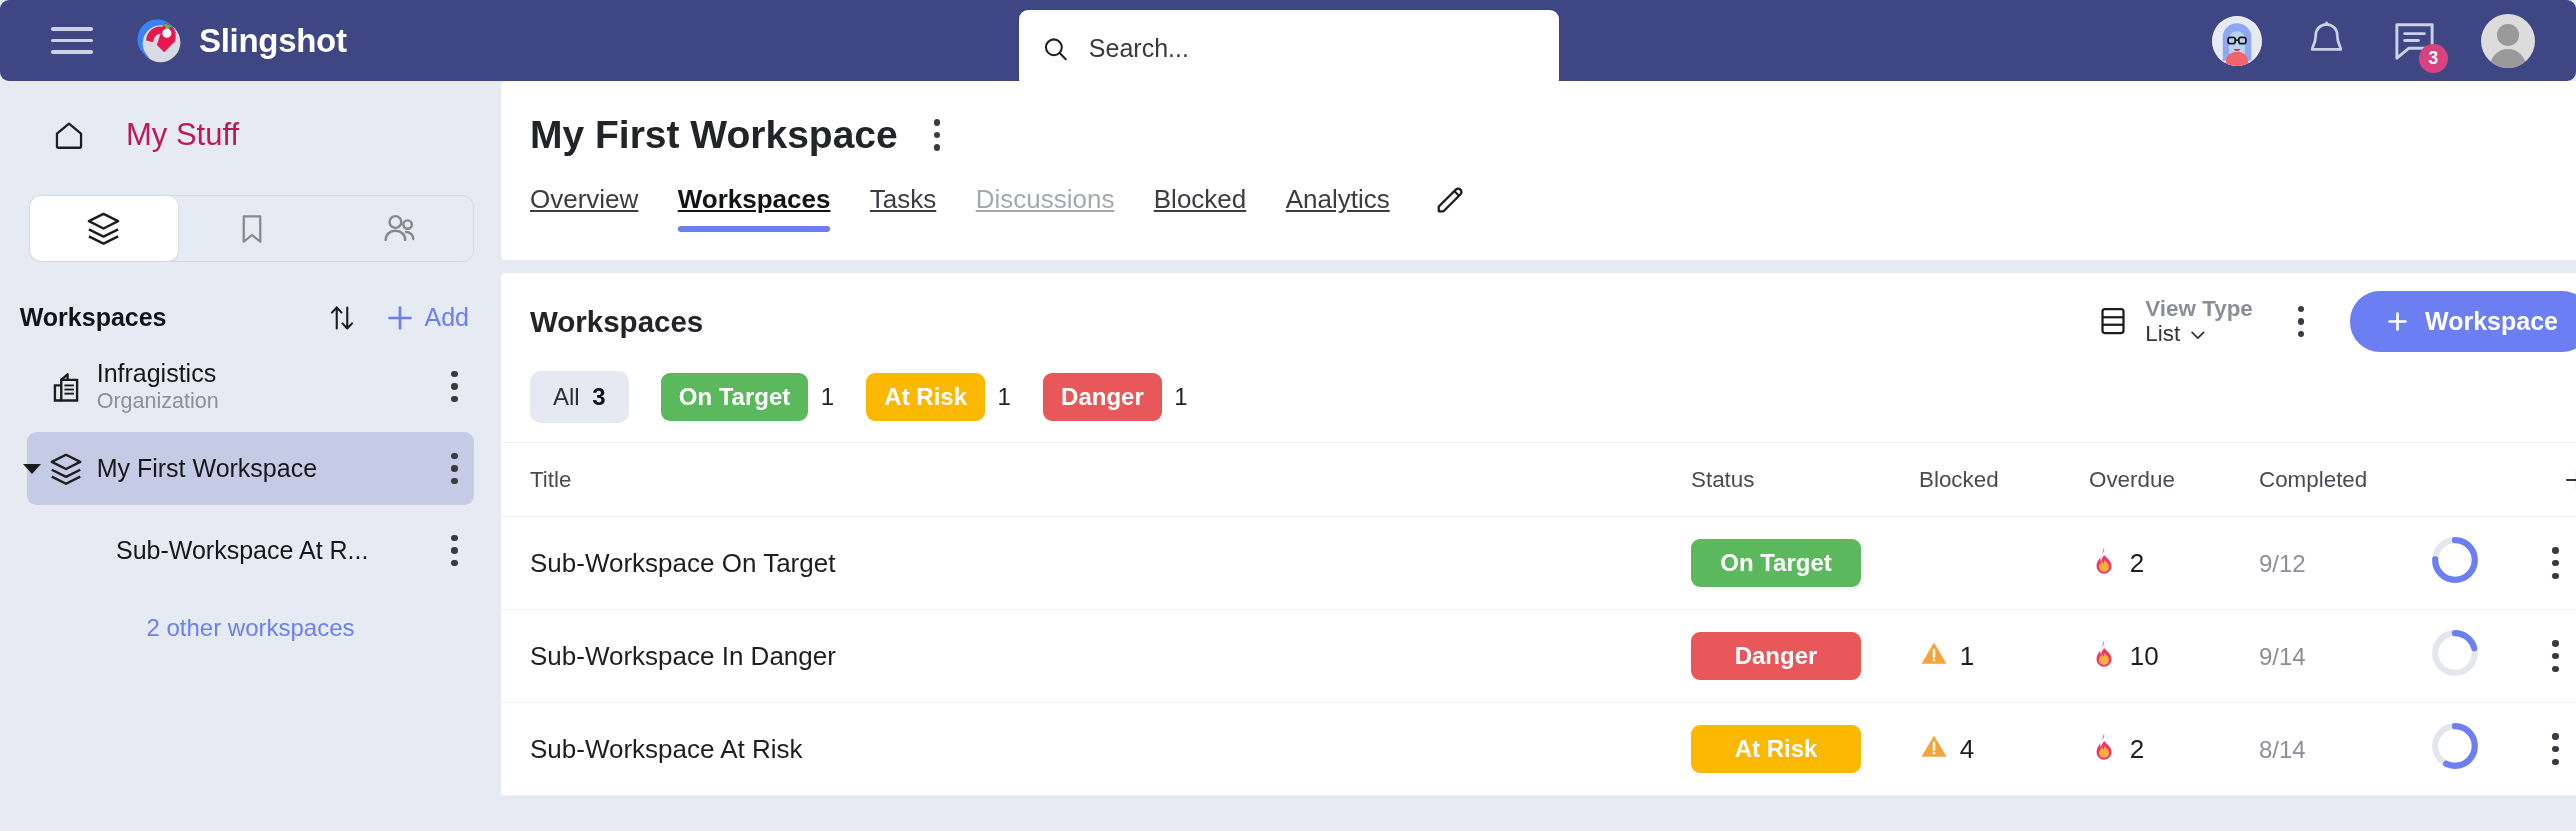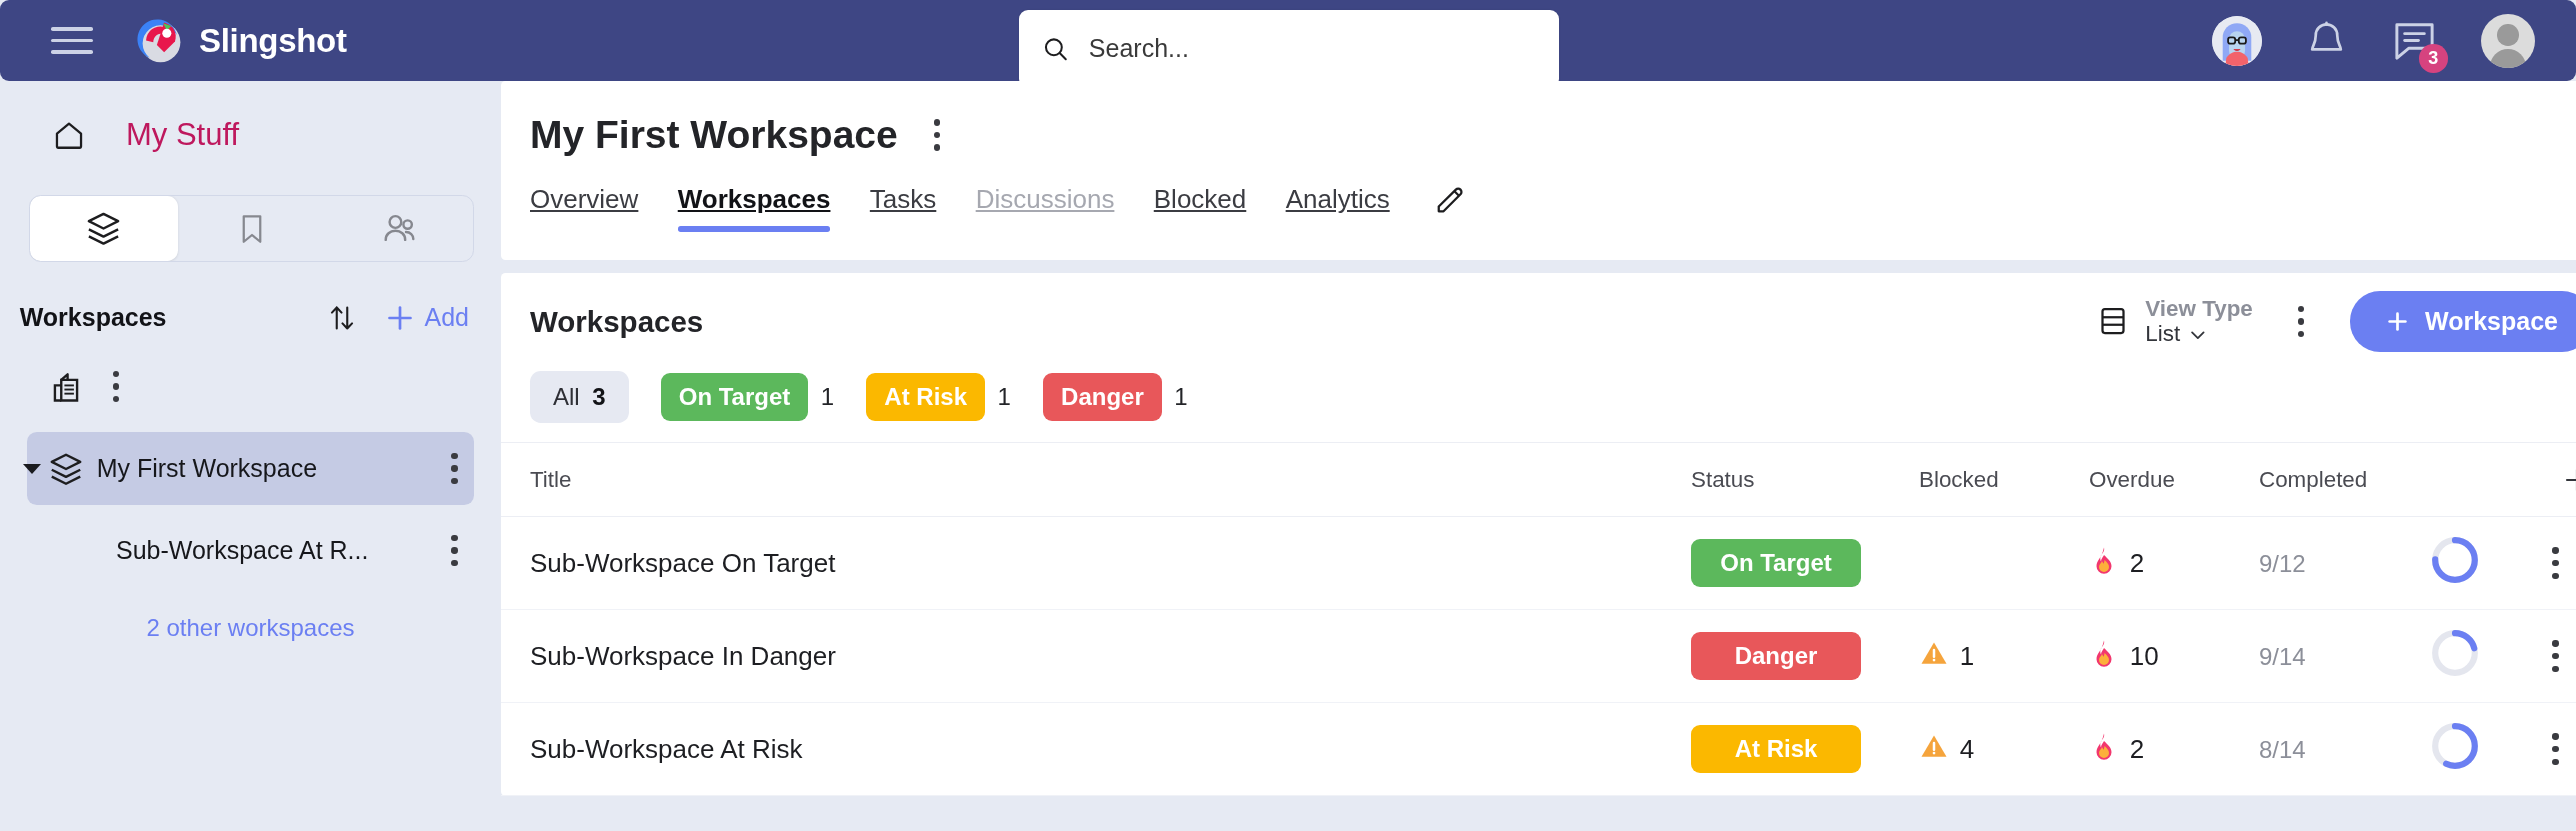--- a/index.html
+++ b/index.html
@@ -336,20 +336,24 @@
     <div class="ws-item">
       <div class="ws-ico">
         <svg width="38" height="38" viewBox="0 0 24 24">
           <path d="M9 7.5h10v13H9z" fill="none" stroke="#1d1d1f" stroke-width="1.5"></path>
           <path d="M9 11H5v9.5h4" fill="none" stroke="#1d1d1f" stroke-width="1.5"></path>
           <path d="M9 7.5L13 4v3.5" fill="none" stroke="#1d1d1f" stroke-width="1.5" stroke-linejoin="round"></path>
           <line x1="11" y1="11" x2="17" y2="11" stroke="#1d1d1f" stroke-width="1.2"></line>
           <line x1="11" y1="13.6" x2="17" y2="13.6" stroke="#1d1d1f" stroke-width="1.2"></line>
           <line x1="11" y1="16.2" x2="17" y2="16.2" stroke="#1d1d1f" stroke-width="1.2"></line>
         </svg>
+      </div>
+      <div class="ws-text">
+        <div class="ws-name">Infragistics</div>
+        <div class="ws-sub">Organization</div>
       </div>
       <div class="kebab">
           <i></i>
           <i></i>
           <i></i>
         </div>
     </div>
 
     <div class="ws-item selected">
       <div class="caret"></div>

